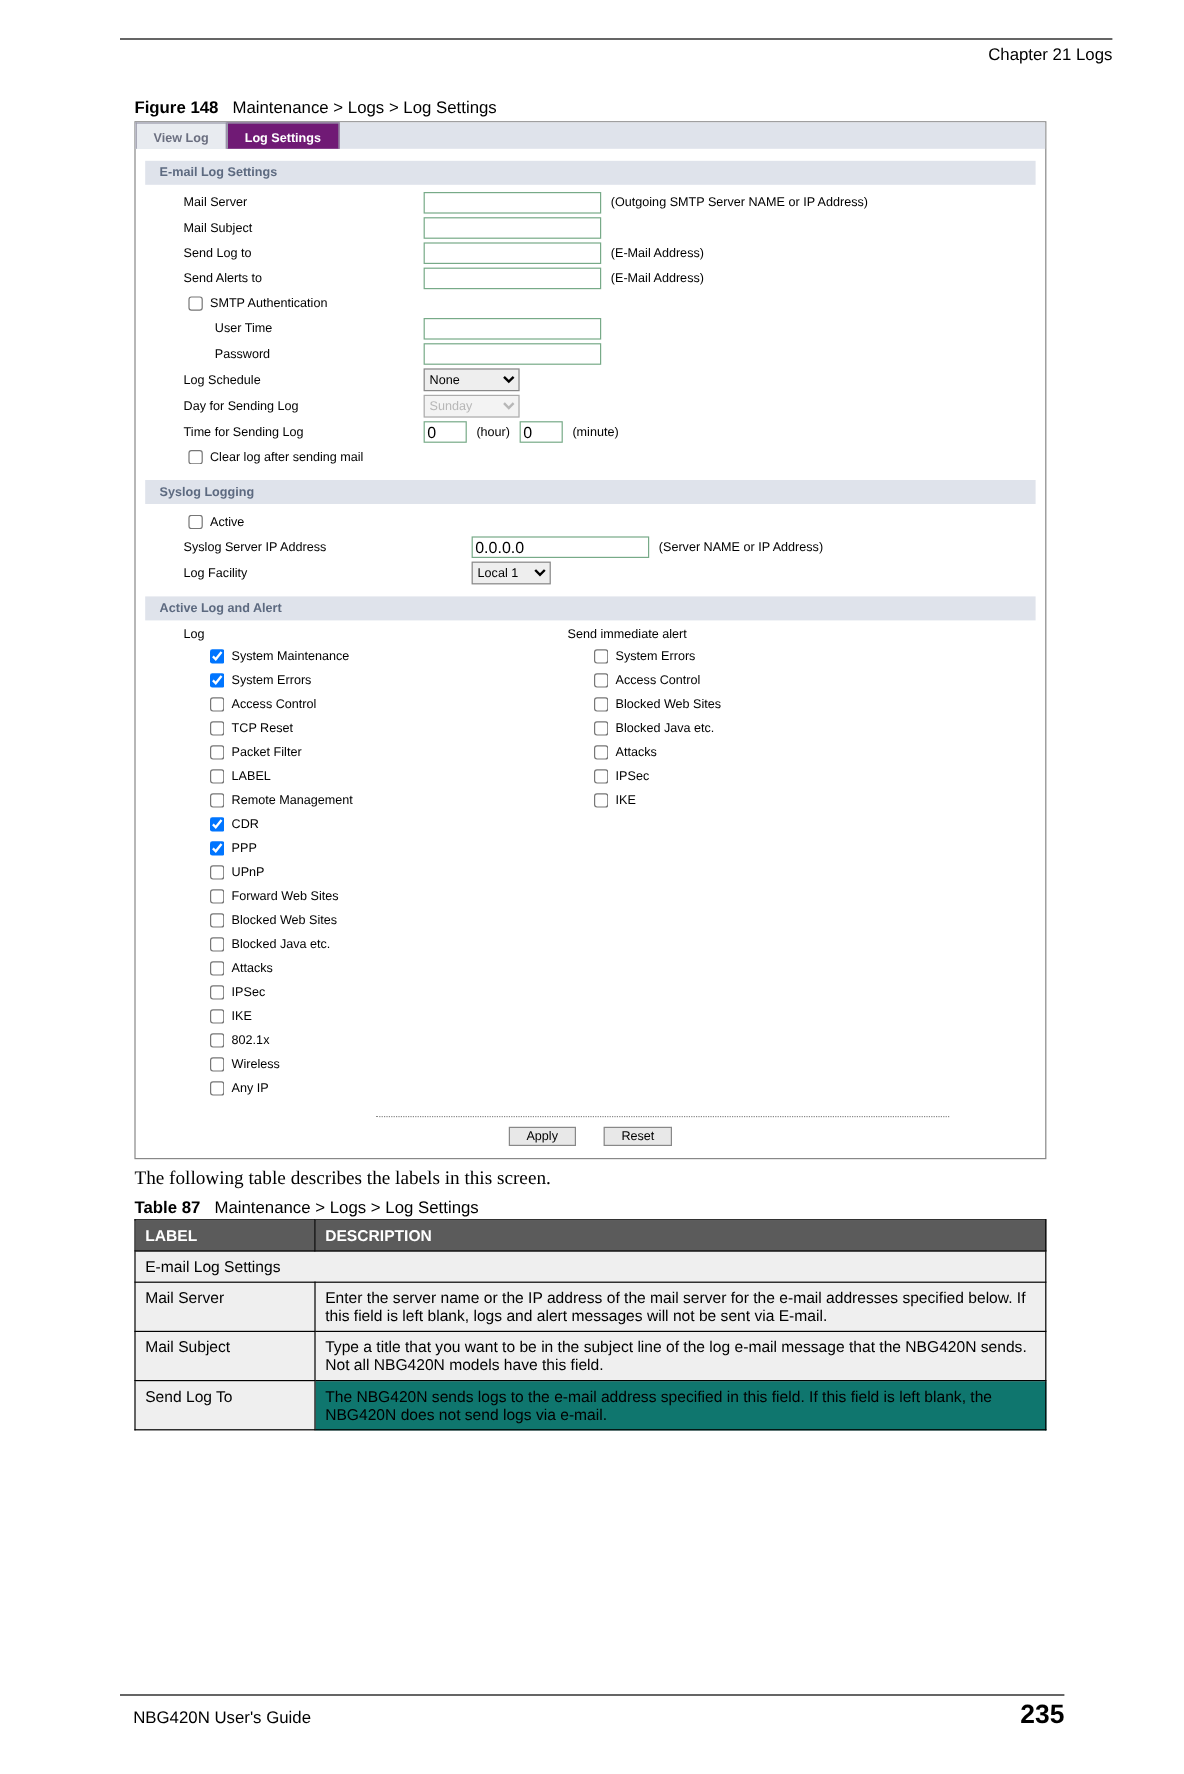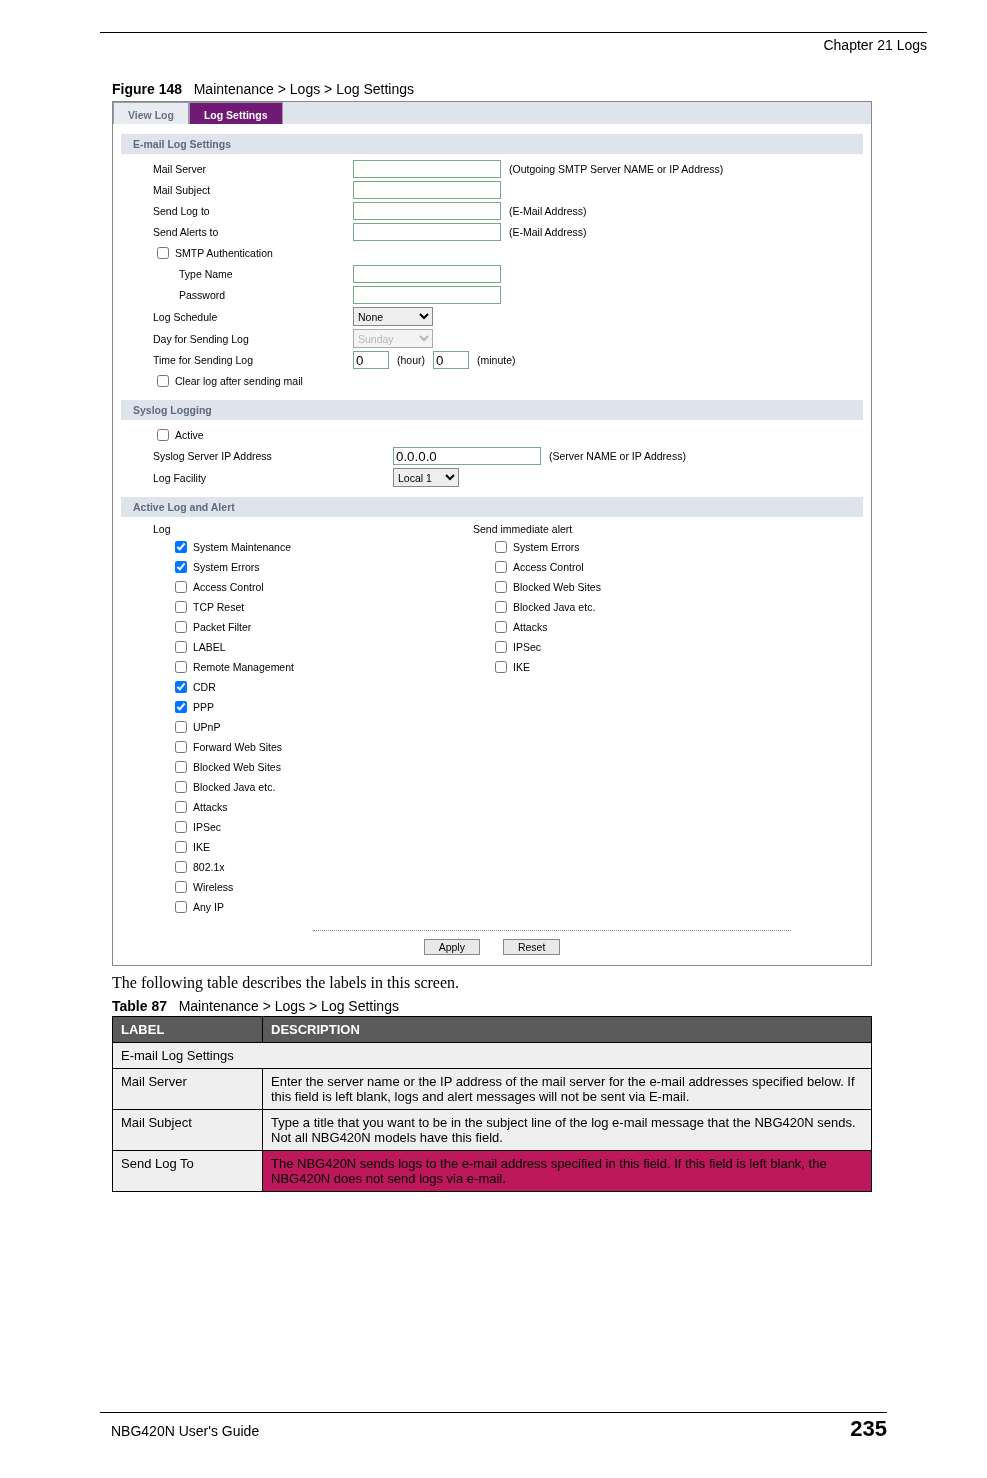--- a/index.html
+++ b/index.html
@@ -124,21 +124,21 @@
     <div class="formrow">
       <span class="flabel">Send Alerts to</span>
       <input class="tbox std" style="">
       <span class="hint">(E-Mail Address)</span>
     </div>
     <div class="formrow">
       <input type="checkbox" class="chk" style="">
       <span>SMTP Authentication</span>
     </div>
     <div class="formrow indent2">
-      <span class="flabel short">Type Name</span>
+      <span class="flabel short">User Time</span>
       <input class="tbox std" style="">
     </div>
     <div class="formrow indent2">
       <span class="flabel short">Password</span>
       <input class="tbox std" type="password" style="">
     </div>
     <div class="formrow">
       <span class="flabel">Log Schedule</span>
       <select class="sel" style="width:80px">
         <option>None</option>
@@ -325,21 +325,21 @@
         <tr>
           <td class="labelcell">Mail Server</td>
           <td style="background: rgb(239, 239, 239);">Enter the server name or the IP address of the mail server for the e-mail addresses specified below. If this field is left blank, logs and alert messages will not be sent via E-mail.</td>
         </tr>
         <tr>
           <td class="labelcell">Mail Subject</td>
           <td style="background: rgb(239, 239, 239); margin-left: 30px;">Type a title that you want to be in the subject line of the log e-mail message that the NBG420N sends. Not all NBG420N models have this field.</td>
         </tr>
         <tr>
           <td class="labelcell">Send Log To</td>
-          <td style="background: #be185d;">The NBG420N sends logs to the e-mail address specified in this field. If this field is left blank, the NBG420N does not send logs via e-mail.</td>
+          <td style="background: #0f766e;">The NBG420N sends logs to the e-mail address specified in this field. If this field is left blank, the NBG420N does not send logs via e-mail.</td>
         </tr>
       </tbody>
   </table>
 
   <div class="footer">
     <hr class="hr-bot">
     <div class="frow">
       <span>NBG420N User's Guide</span>
       <span class="pg">235</span>
     </div>

